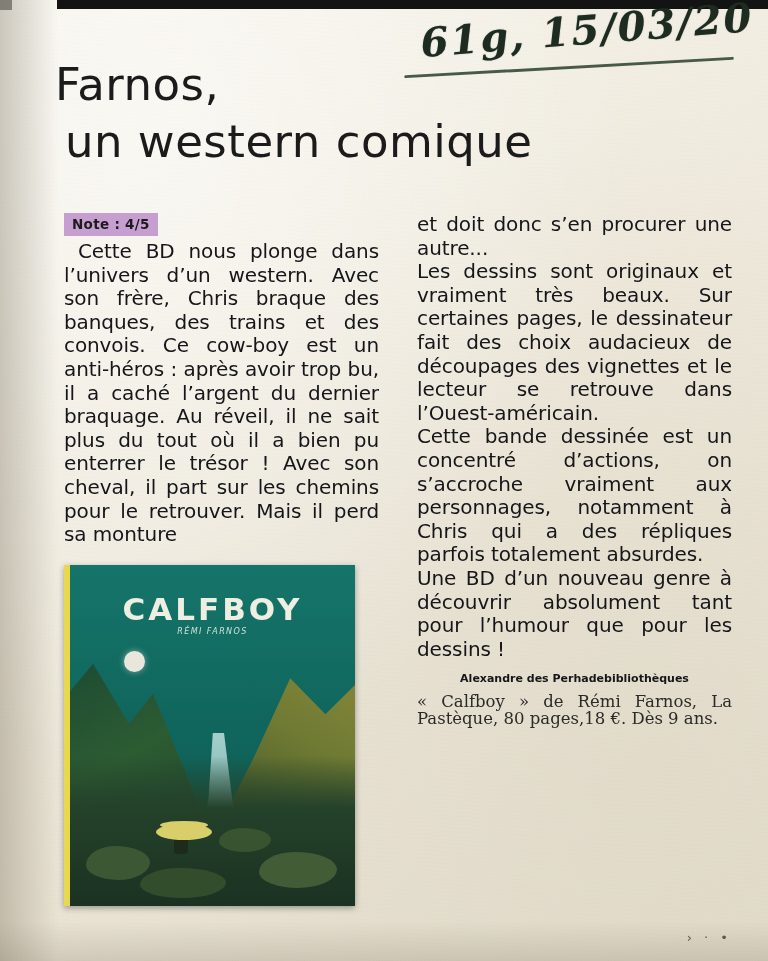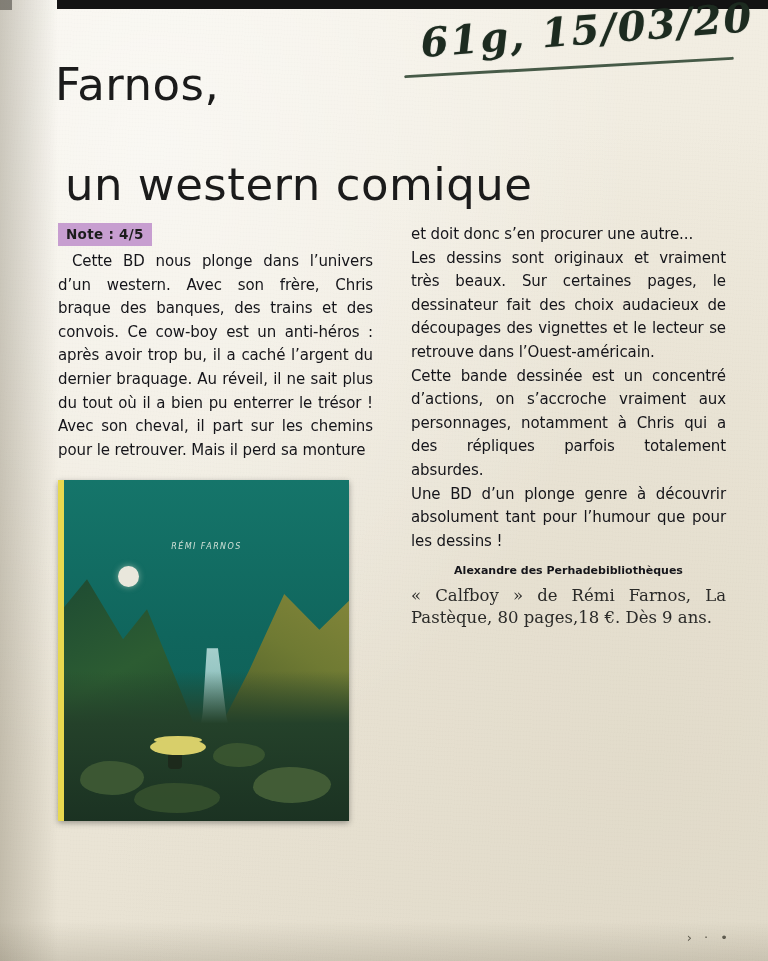--- a/index.html
+++ b/index.html
@@ -94,50 +94,48 @@
     color: #1b1b1b;
     font-family: "DejaVu Sans", sans-serif;
     font-size: 45px;
     line-height: 57px;
     font-weight: 400;
     letter-spacing: .5px;
   }
   .headline .l2 {
     display: block;
     padding-left: 10px;
-    margin-top: 43px;
   }
 
   
   .columns {
     position: absolute;
-    left: 58px;
+    left: 64px;
     top: 213px;
     width: 668px;
     display: flex;
     gap: 38px;
-    margin-top: 10px;
   }
   .col {
     width: 318px;
   }
 
   .note-badge {
     display: inline-block;
     background: #c79ed0;
     color: #1c1c1c;
     font-size: 13.5px;
     font-weight: 700;
     padding: 3px 8px 4px 8px;
     letter-spacing: .3px;
     margin-bottom: 4px;
   }
 
   .body-text {
-    font-size: 15px;
+    font-size: 20px;
     line-height: 23.6px;
     color: #15151a;
     text-align: justify;
     font-family: "DejaVu Sans", sans-serif;
     letter-spacing: -0.1px;
   }
   .col-left .body-text { text-indent: 14px; }
   .col-right .para { margin: 0; }
   .col-right .para + .para { margin-top: 0px; }
 
@@ -146,21 +144,21 @@
     text-align: center;
     font-weight: 700;
     font-size: 11px;
     color: #15151a;
     line-height: 22px;
   }
   .ref {
     margin-top: 3px;
     font-family: "DejaVu Serif", serif;
     font-size: 16.5px;
-    line-height: 22px;
+    line-height: 17px;
     color: #2a2a28;
     text-align: justify;
   }
 
   
   .cover {
     position: relative;
     margin-top: 18px;
     width: 285px;
     height: 341px;
@@ -283,40 +281,41 @@
 
   <div class="columns">
 
     <div class="col col-left">
       <div class="note-badge">Note : 4/5</div>
       <div class="body-text">Cette BD nous plonge dans l’univers d’un western. Avec son frère, Chris braque des banques, des trains et des convois. Ce cow-boy est un anti-héros : après avoir trop bu, il a caché l’argent du dernier braquage. Au réveil, il ne sait plus du tout où il a bien pu enterrer le trésor ! Avec son cheval, il part sur les chemins pour le retrouver. Mais il perd sa monture</div>
 
       <div class="cover">
         <div class="sky"></div>
         <div class="moon"></div>
+        <div class="cover-title">CALFBOY</div>
         <div class="cover-author">RÉMI FARNOS</div>
         <div class="ridge-left"></div>
         <div class="ridge-right"></div>
         <div class="river"></div>
         <div class="foreground"></div>
         <div class="rock" style="left:16px;bottom:26px;width:64px;height:34px;"></div>
         <div class="rock" style="left:70px;bottom:8px;width:86px;height:30px;background:#35502e;"></div>
         <div class="rock" style="right:18px;bottom:18px;width:78px;height:36px;background:#466038;"></div>
         <div class="rock" style="right:84px;bottom:54px;width:52px;height:24px;background:#3b5731;"></div>
         <div class="rider"></div>
         <div class="hat"></div>
       </div>
     </div>
 
     <div class="col col-right">
       <div class="body-text">
         <p class="para">et doit donc s’en procurer une autre...</p>
         <p class="para">Les dessins sont originaux et vraiment très beaux. Sur certaines pages, le dessinateur fait des choix audacieux de découpages des vignettes et le lecteur se retrouve dans l’Ouest-américain.</p>
         <p class="para">Cette bande dessinée est un concentré d’actions, on s’accroche vraiment aux personnages, notamment à Chris qui a des répliques parfois totalement absurdes.</p>
-        <p class="para">Une BD d’un plonge genre à découvrir absolument tant pour l’humour que pour les dessins !</p>
+        <p class="para">Une BD d’un nouveau genre à découvrir absolument tant pour l’humour que pour les dessins !</p>
       </div>
       <div class="byline">Alexandre des Perhadebibliothèques</div>
       <div class="ref">« Calfboy » de Rémi Farnos, La Pastèque, 80 pages,18 €. Dès 9 ans.</div>
     </div>
 
   </div>
 
   <div class="bottom-marks">› · •</div>
 </div>
 

